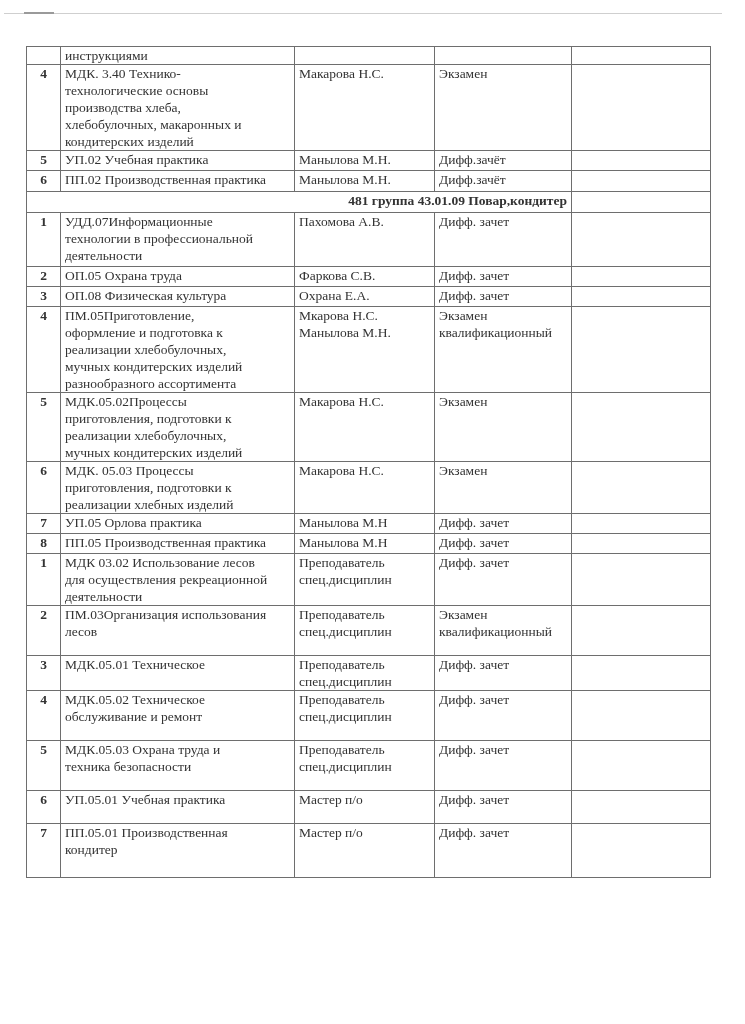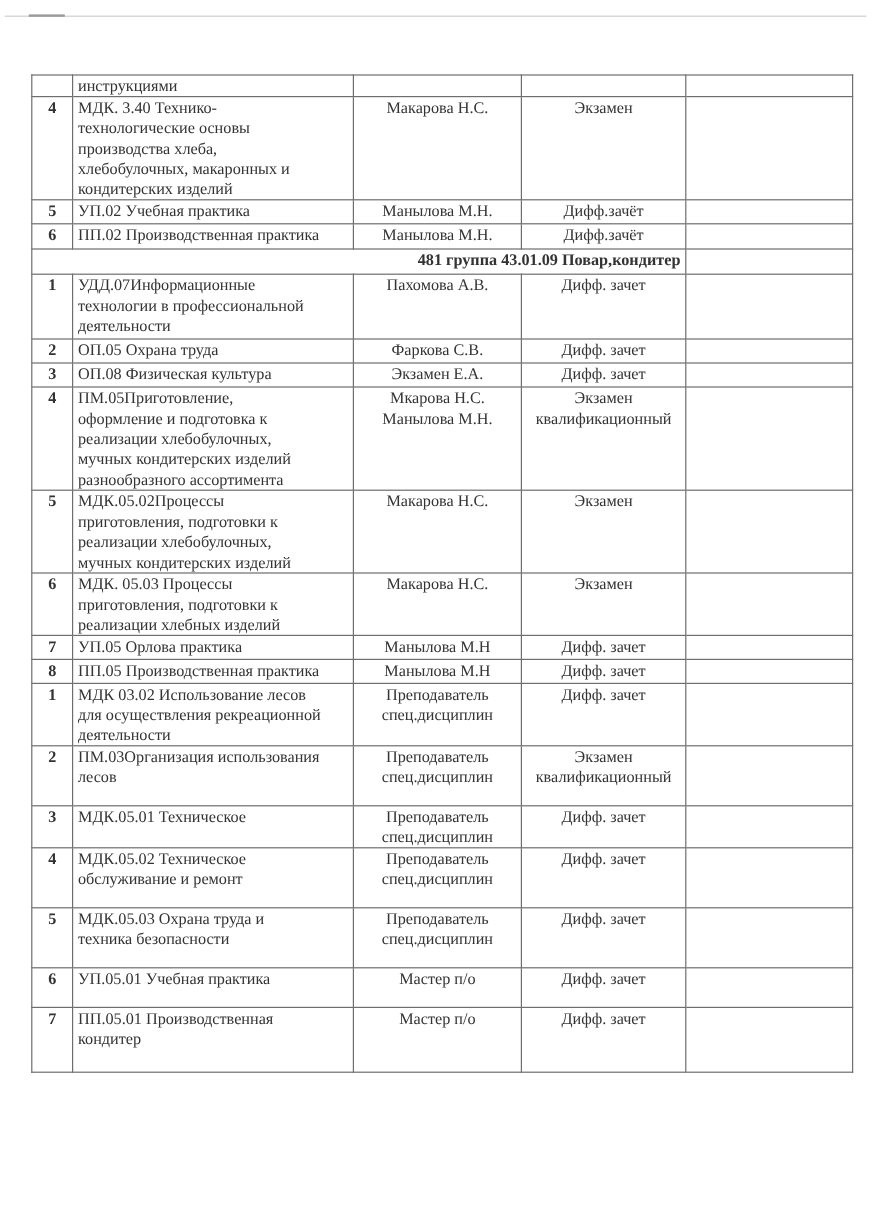--- a/index.html
+++ b/index.html
@@ -5,30 +5,30 @@
   html, body { margin: 0; padding: 0; }
   body {
     width: 745px; height: 1024px; background: #ffffff; position: relative; overflow: hidden;
     font-family: "Liberation Serif", "DejaVu Serif", serif; color: #2a2a2a;
   }
   .top-rule {
     position: absolute; left: 4px; top: 13px; width: 718px; height: 1px; background: #cfcfcf;
   }
   .top-rule .dash { position: absolute; left: 20px; top: -1px; width: 30px; height: 2px; background: #9a9a9a; }
   table.sheet {
-    position: absolute; left: 26px; top: 62px; width: 684px;
+    position: absolute; left: 26px; top: 46px; width: 684px;
     border-collapse: collapse; table-layout: fixed;
   }
   table.sheet td {
     border: 1px solid #6e6e6e; vertical-align: top; padding: 0 4px;
     font-size: 13.5px; line-height: 17px; color: #333;
   }
   td.num { text-align: center; font-weight: bold; font-size: 16px; padding: 2px 0 0 0; color: #3a3a3a; }
   td.subj { padding-left: 5px; }
-  td.teacher, td.form { text-align: center; }
+  td.teacher, td.form { }
   td.section-title { text-align: right; font-weight: bold; font-size: 15.5px; line-height: 20px; padding-top: 1px; color: #2f2f2f; }
   .line { display: block; }
 </style>
 </head>
 <body>
 
 <div class="top-rule">
     <div class="dash"></div>
   </div>
 
@@ -124,21 +124,21 @@
           <span class="line">Дифф. зачет</span>
         </td>
         <td></td>
       </tr>
       <tr style="height: 20px;">
         <td class="num">3</td>
         <td class="subj">
           <span class="line">ОП.08 Физическая культура</span>
         </td>
         <td class="teacher">
-          <span class="line">Экзамен Е.А.</span>
+          <span class="line">Охрана Е.А.</span>
         </td>
         <td class="form">
           <span class="line">Дифф. зачет</span>
         </td>
         <td></td>
       </tr>
       <tr style="height: 83px;">
         <td class="num">4</td>
         <td class="subj">
           <span class="line">ПМ.05Приготовление,</span>

